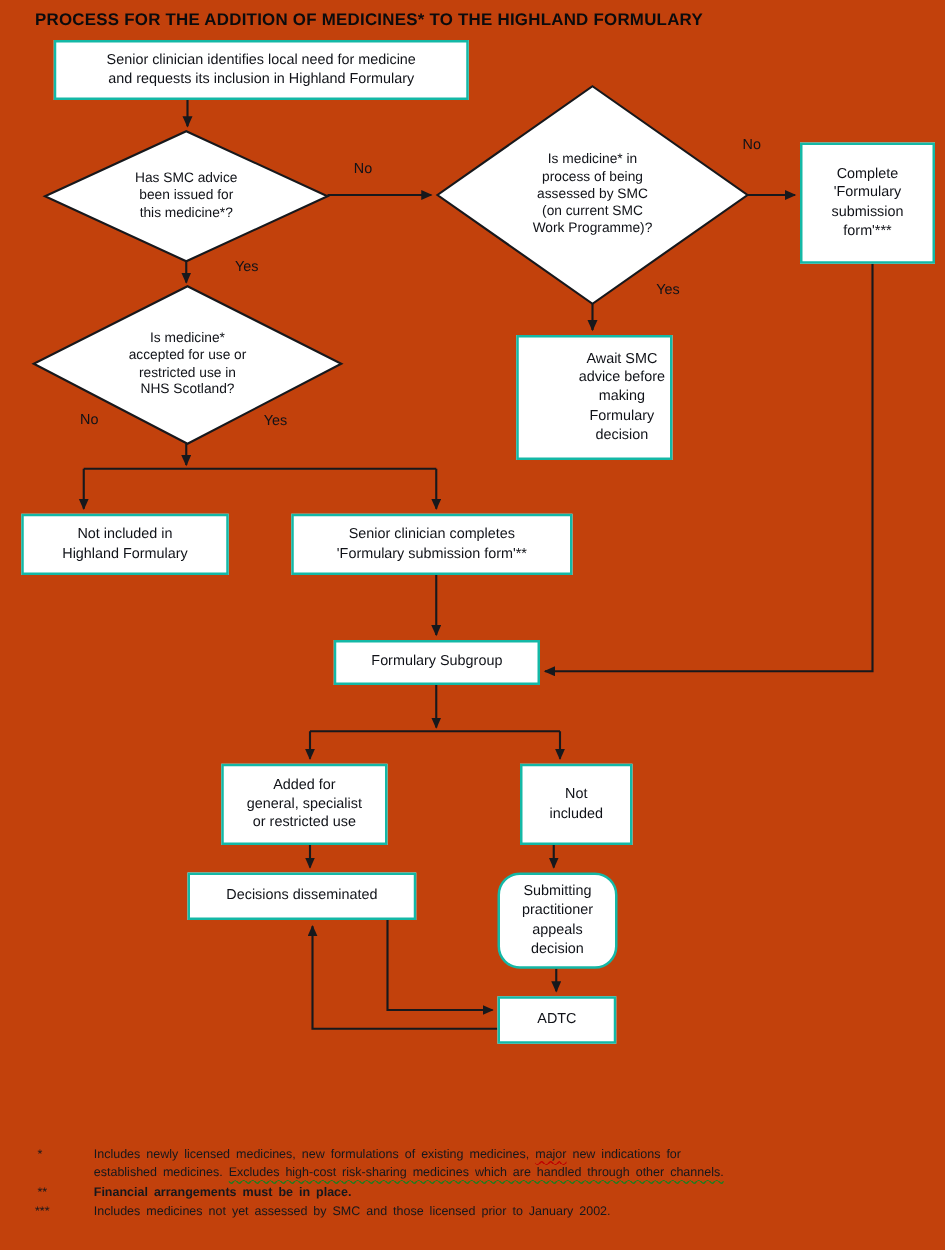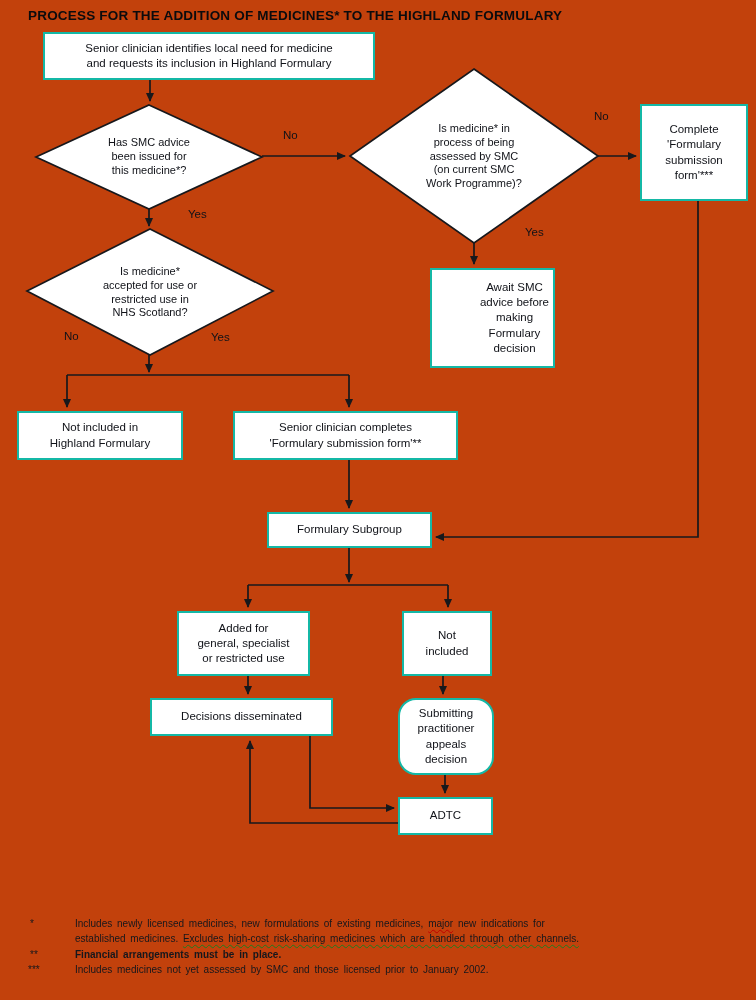--- a/index.html
+++ b/index.html
@@ -125,28 +125,28 @@
       <polyline points="310,735 310,808 394,808" marker-end="url(#ah)"></polyline>
       <polyline points="398,823 250,823 250,741" marker-end="url(#ah)"></polyline>
     </g>
   </svg>
 
   <div class="box" style="left:43px; top:32px; width:332px; height:48px;">
     <span class="node-label">Senior clinician identifies local need for medicine
 and requests its inclusion in Highland Formulary</span>
   </div>
 
-  <div class="box" style="left:640px; top:104px; width:108px; height:97px;">
+  <div class="box" style="left:640px; top:114px; width:108px; height:97px;">
     <span class="node-label">Complete
 'Formulary
 submission
 form'***</span>
   </div>
 
-  <div class="box" style="left:430px; top:268px; width:125px; height:100px;padding-left:44px;">
+  <div class="box" style="left:413px; top:268px; width:125px; height:100px;padding-left:44px;">
     <span class="node-label">Await SMC
 advice before
 making
 Formulary
 decision</span>
   </div>
 
   <div class="box" style="left:17px; top:411px; width:166px; height:49px;">
     <span class="node-label">Not included in
 Highland Formulary</span>
@@ -160,21 +160,21 @@
   <div class="box" style="left:267px; top:512px; width:165px; height:36px;">
     <span class="node-label">Formulary Subgroup</span>
   </div>
 
   <div class="box" style="left:177px; top:611px; width:133px; height:65px;">
     <span class="node-label">Added for
 general, specialist
 or restricted use</span>
   </div>
 
-  <div class="box" style="left:402px; top:611px; width:90px; height:65px;">
+  <div class="box" style="left:416px; top:611px; width:90px; height:65px;">
     <span class="node-label">Not
 included</span>
   </div>
 
   <div class="box" style="left:150px; top:698px; width:183px; height:38px;">
     <span class="node-label">Decisions disseminated</span>
   </div>
 
   <div class="box" style="left:398px; top:698px; width:96px; height:77px;border-radius:18px;">
     <span class="node-label">Submitting

